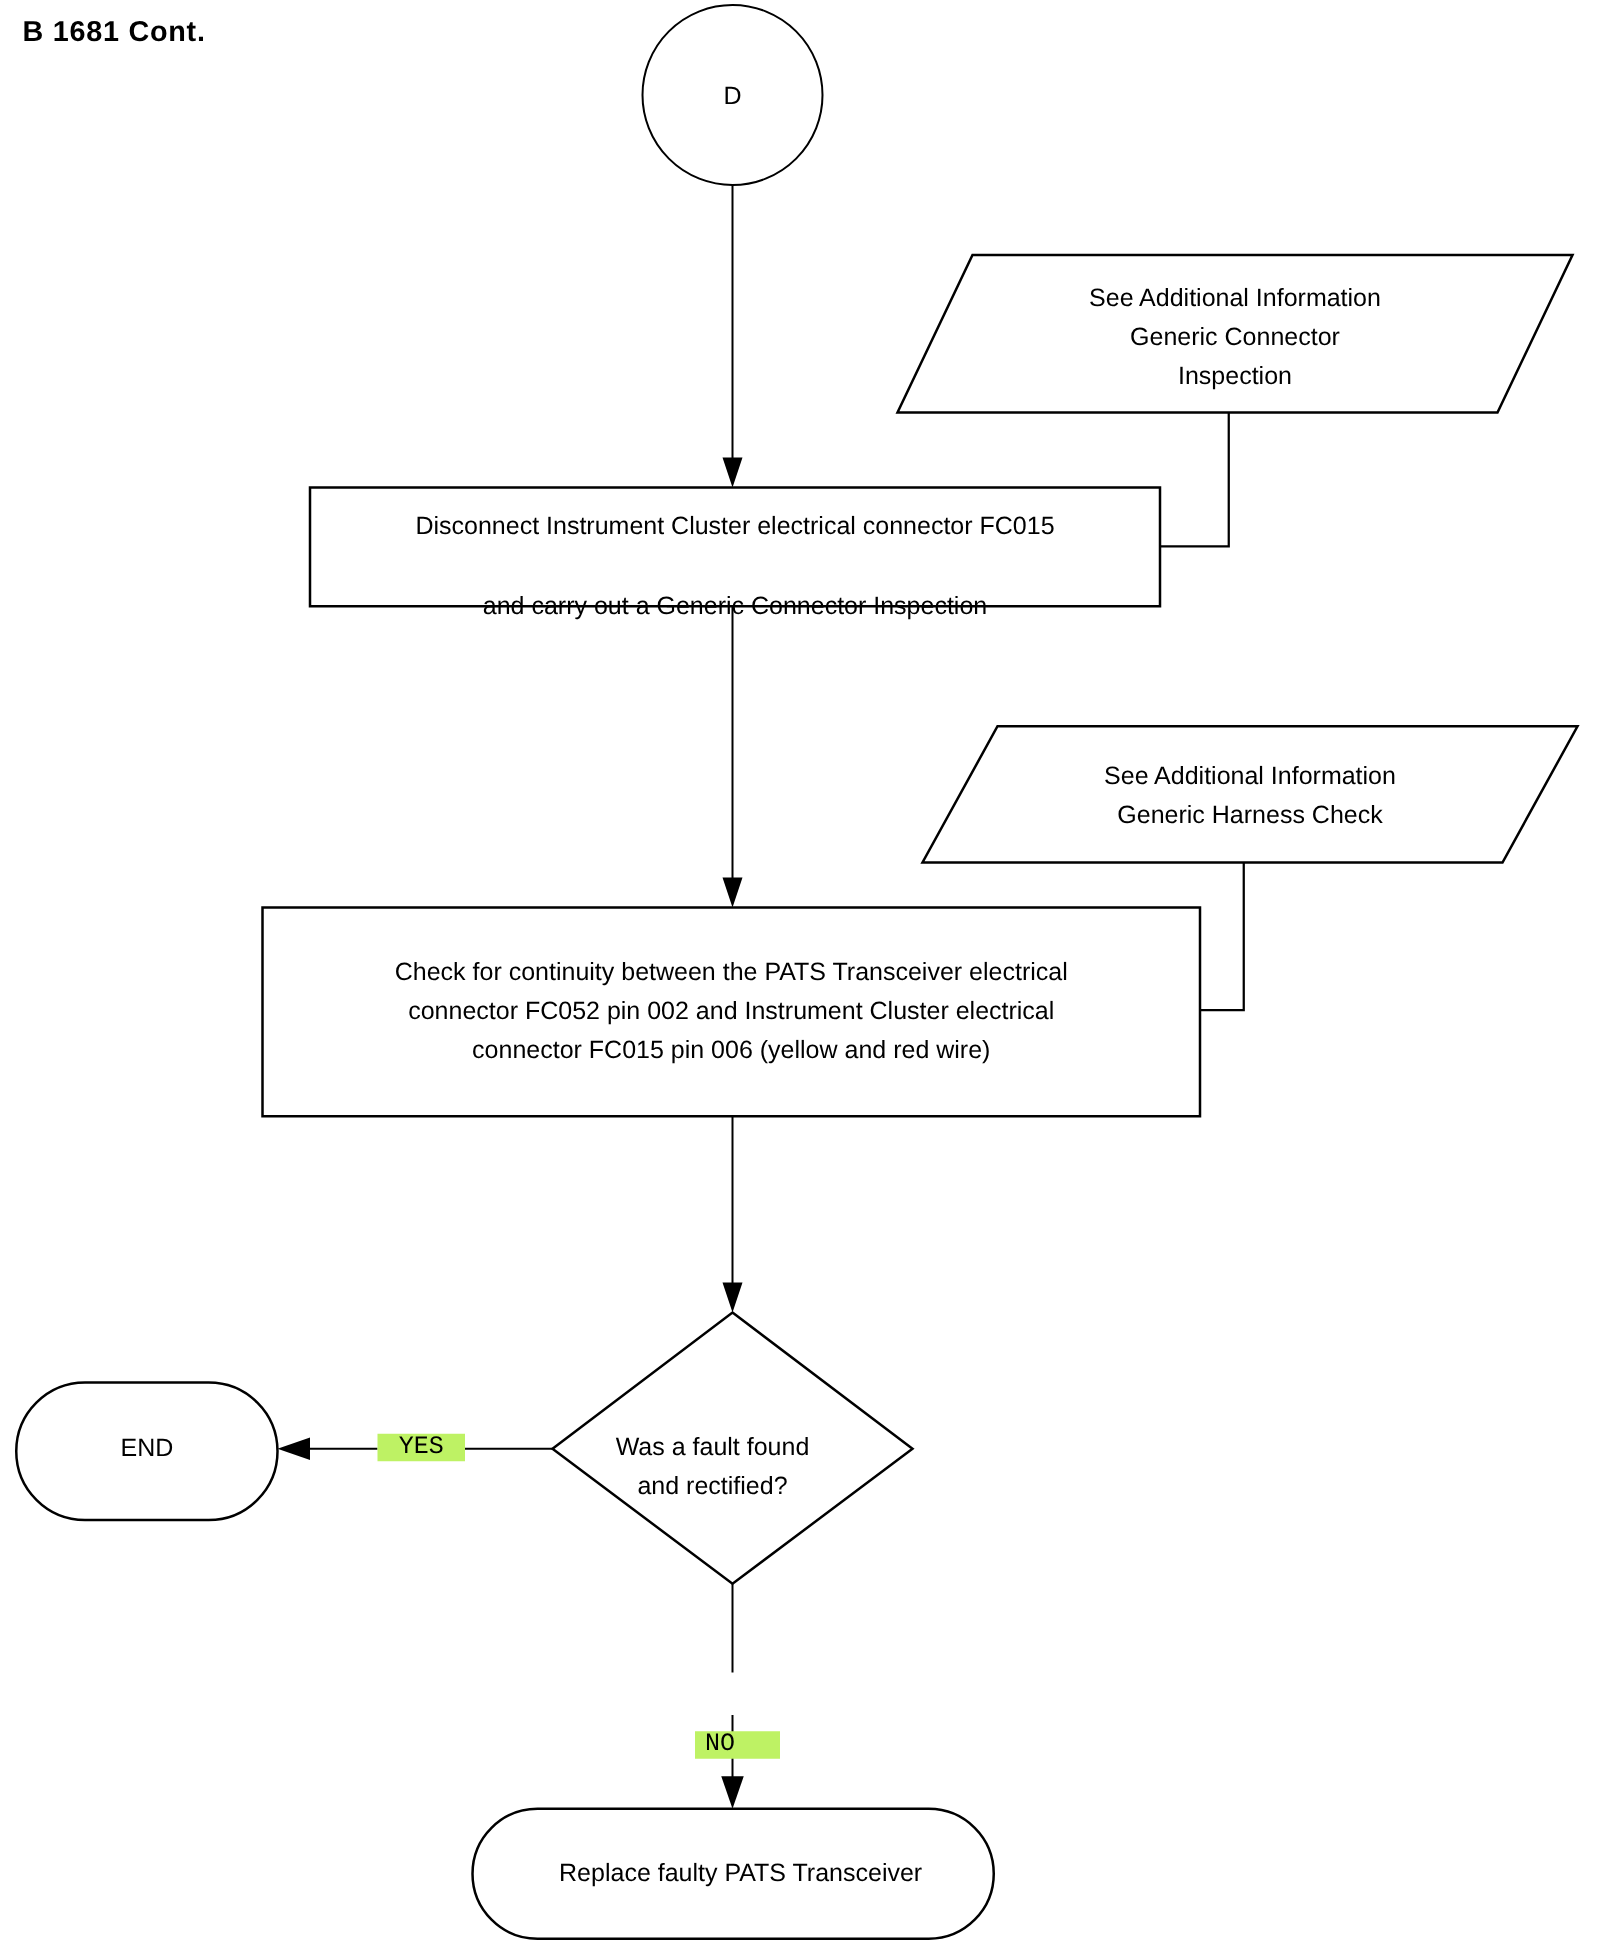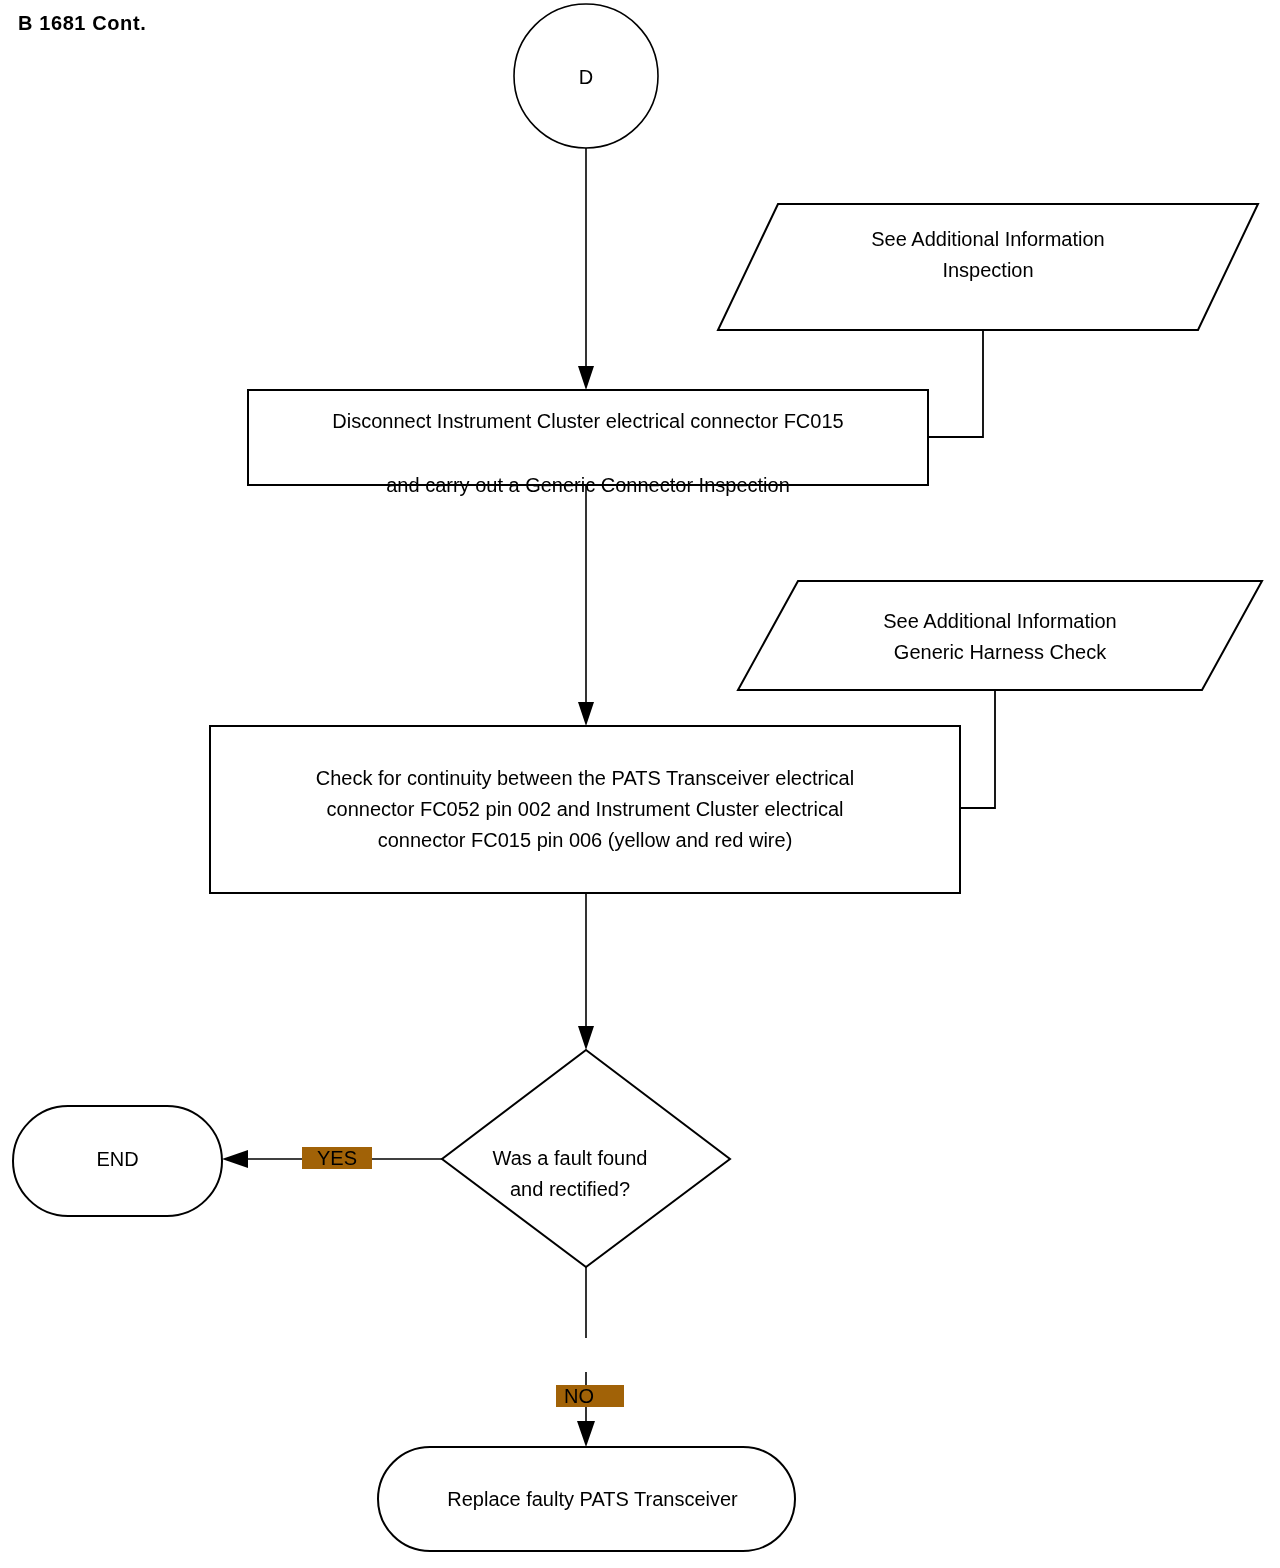--- a/index.html
+++ b/index.html
@@ -57,38 +57,38 @@
     line-height: 31px;
     font-size: 20px;
     color: #000000;
     white-space: pre;
     font-family: "Liberation Sans", sans-serif;
   }
   #page-title {
     position: absolute;
     left: 18px;
     top: 12px;
-    font-size: 20px;
+    font-size: 23px;
     font-weight: bold;
     letter-spacing: 0.6px;
     font-family: "Liberation Sans", sans-serif;
     color: #000000;
   }
   .node-label {
     display: block;
   }
   .edge-label {
     position: absolute;
     font-size: 20px;
     line-height: 22px;
     text-align: center;
     white-space: pre;
-    background: #a16207;
+    background: #bef264;
     color: #000000;
-    font-family: Liberation Sans, sans-serif;
+    font-family: Liberation Mono, monospace;
   }
 </style>
 </head>
 <body>
 
 <div id="page">
 
   <div id="page-title">B 1681 Cont.</div>
 
   <svg id="flow-svg" viewBox="0 0 1280 1568" xmlns="http://www.w3.org/2000/svg">
@@ -128,20 +128,21 @@
     <line class="conn-line-thin" x1="586" y1="1372" x2="586" y2="1435"></line>
     <polygon class="arrow-head" points="586,1447 577,1421 595,1421"></polygon>
 
     <rect class="shape-stroke" x="378" y="1447" width="417" height="104" rx="52" ry="52"></rect>
   </svg>
 
   <div class="txt" style="left:536px; top:65px; width:100px; line-height:24px;">D</div>
 
   <div style="position:absolute; left:738px; top:224px; width:500px; text-align:center;">
     <span class="node-label txt" style="position:static; display:block; width:100%;">See Additional Information</span>
+    <span class="node-label txt" style="position:static; display:block; width:100%;">Generic Connector</span>
     <span class="node-label txt" style="position:static; display:block; width:100%;">Inspection</span>
   </div>
 
   <div style="position:absolute; left:252px; top:406px; width:672px; text-align:center;">
     <span class="node-label txt" style="position:static; display:block; width:100%;">Disconnect Instrument Cluster electrical connector FC015</span>
     <span class="node-label txt" style="position:static; display:block; width:100%;margin-top:33px;">and carry out a Generic Connector Inspection</span>
   </div>
 
   <div style="position:absolute; left:760px; top:606px; width:480px; text-align:center;">
     <span class="node-label txt" style="position:static; display:block; width:100%;">See Additional Information</span>

